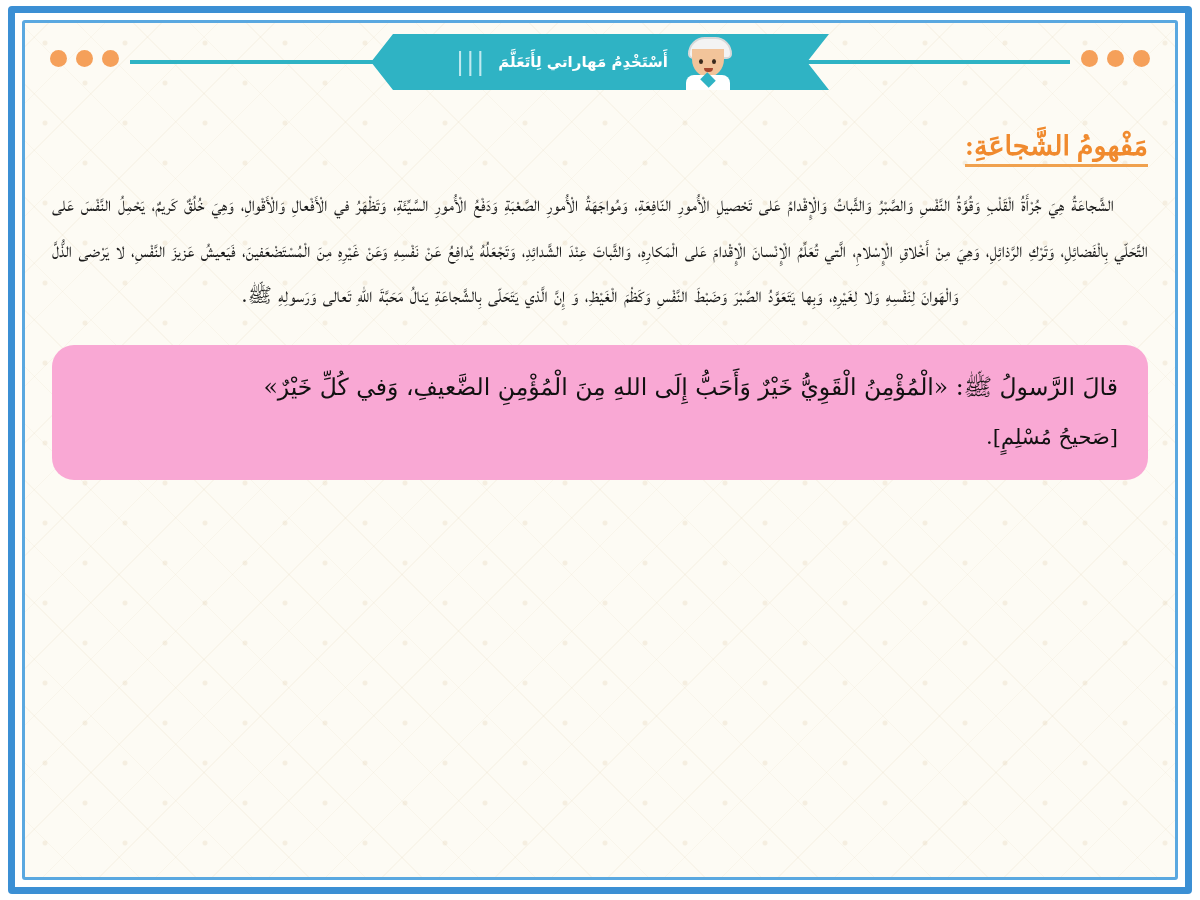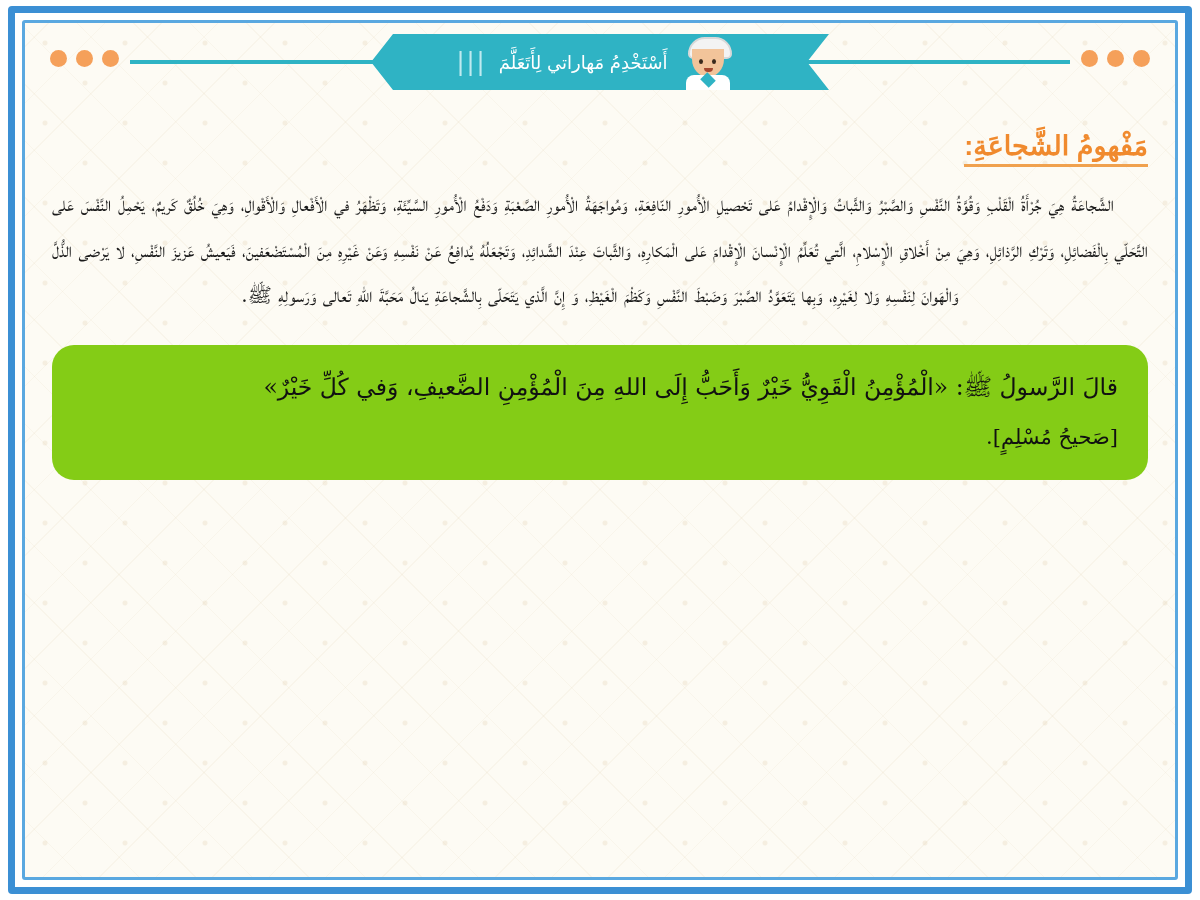--- a/index.html
+++ b/index.html
@@ -103,22 +103,22 @@
     background: #2fb3c4;
     padding: 0 18px 0 10px;
     clip-path: polygon(22px 0, 100% 0, calc(100% - 22px) 50%, 100% 100%, 22px 100%, 0 50%);
     min-width: 430px;
     justify-content: center;
     gap: 12px;
   }
   .banner-title {
     color: #ffffff;
     font-family: "DejaVu Sans", sans-serif;
-    font-size: 18px;
-    font-weight: normal;
+    font-size: 15px;
+    font-weight: bold;
     white-space: nowrap;
     letter-spacing: 0.5px;
     text-align: center;
   }
   .banner-bars {
     display: inline-block;
     color: #bfeaf0;
     font-size: 24px;
     letter-spacing: 2px;
   }
@@ -180,38 +180,38 @@
     color: #f08a2e;
     font-size: 27px;
     font-weight: bold;
     text-align: right;
     border-bottom: 3px solid #f0a14e;
     display: inline-block;
     padding-bottom: 2px;
     margin: 10px 0 0 0;
     float: right;
     clear: both;
-    font-family: Liberation Sans, sans-serif;
+    font-family: Liberation Serif, serif;
   }
 
   .body-text {
     clear: both;
     margin-top: 62px;
     color: #1a1a1a;
     font-size: 20px;
     line-height: 2.28;
     text-align: justify;
     text-align-last: center;
     font-family: "DejaVu Serif", serif;
     text-indent: 34px;
   }
 
   .hadith-box {
     margin-top: 26px;
-    background: #84cc16;
+    background: #f9a8d4;
     border-radius: 22px;
     padding: 20px 30px 22px 30px;
     color: #111111;
     font-family: "DejaVu Serif", serif;
     font-size: 23.5px;
     line-height: 1.95;
     text-align: justify;
     text-align-last: right;
   }
   .hadith-text { text-indent: 30px; }

